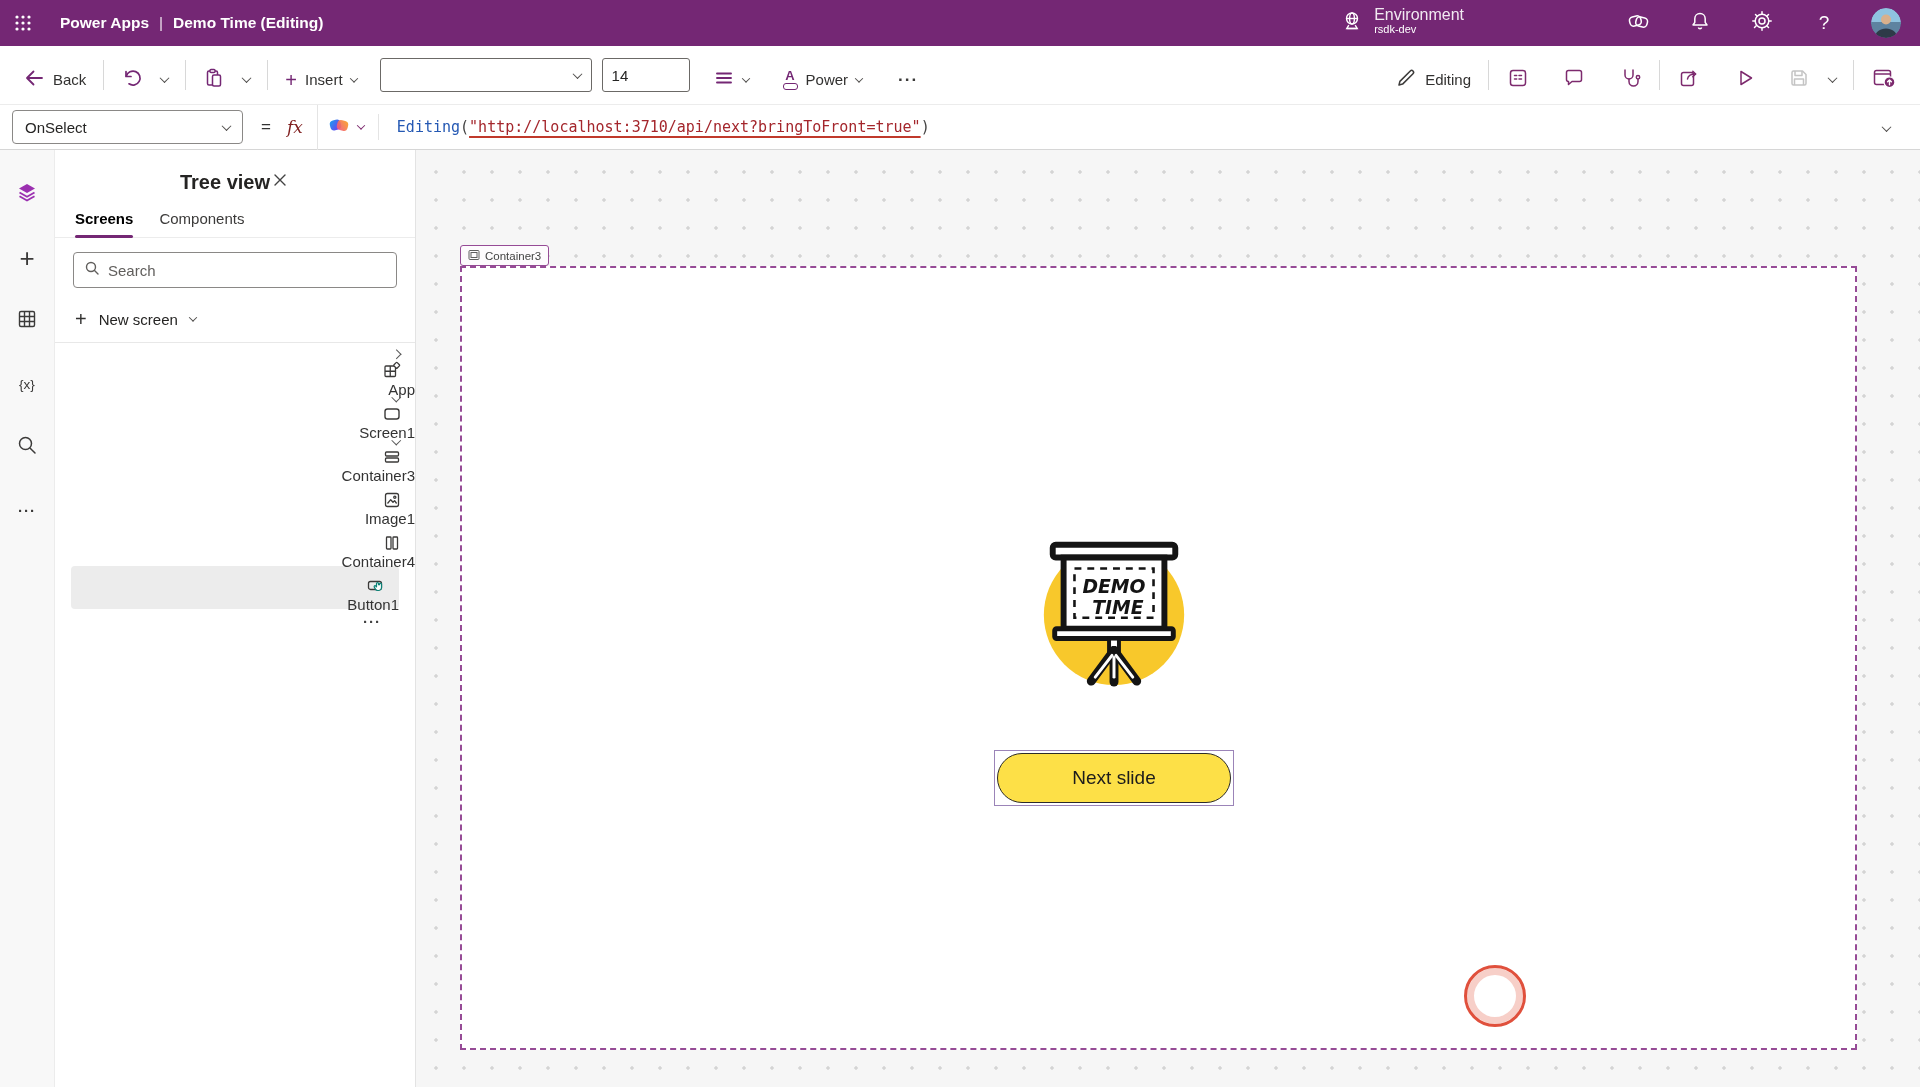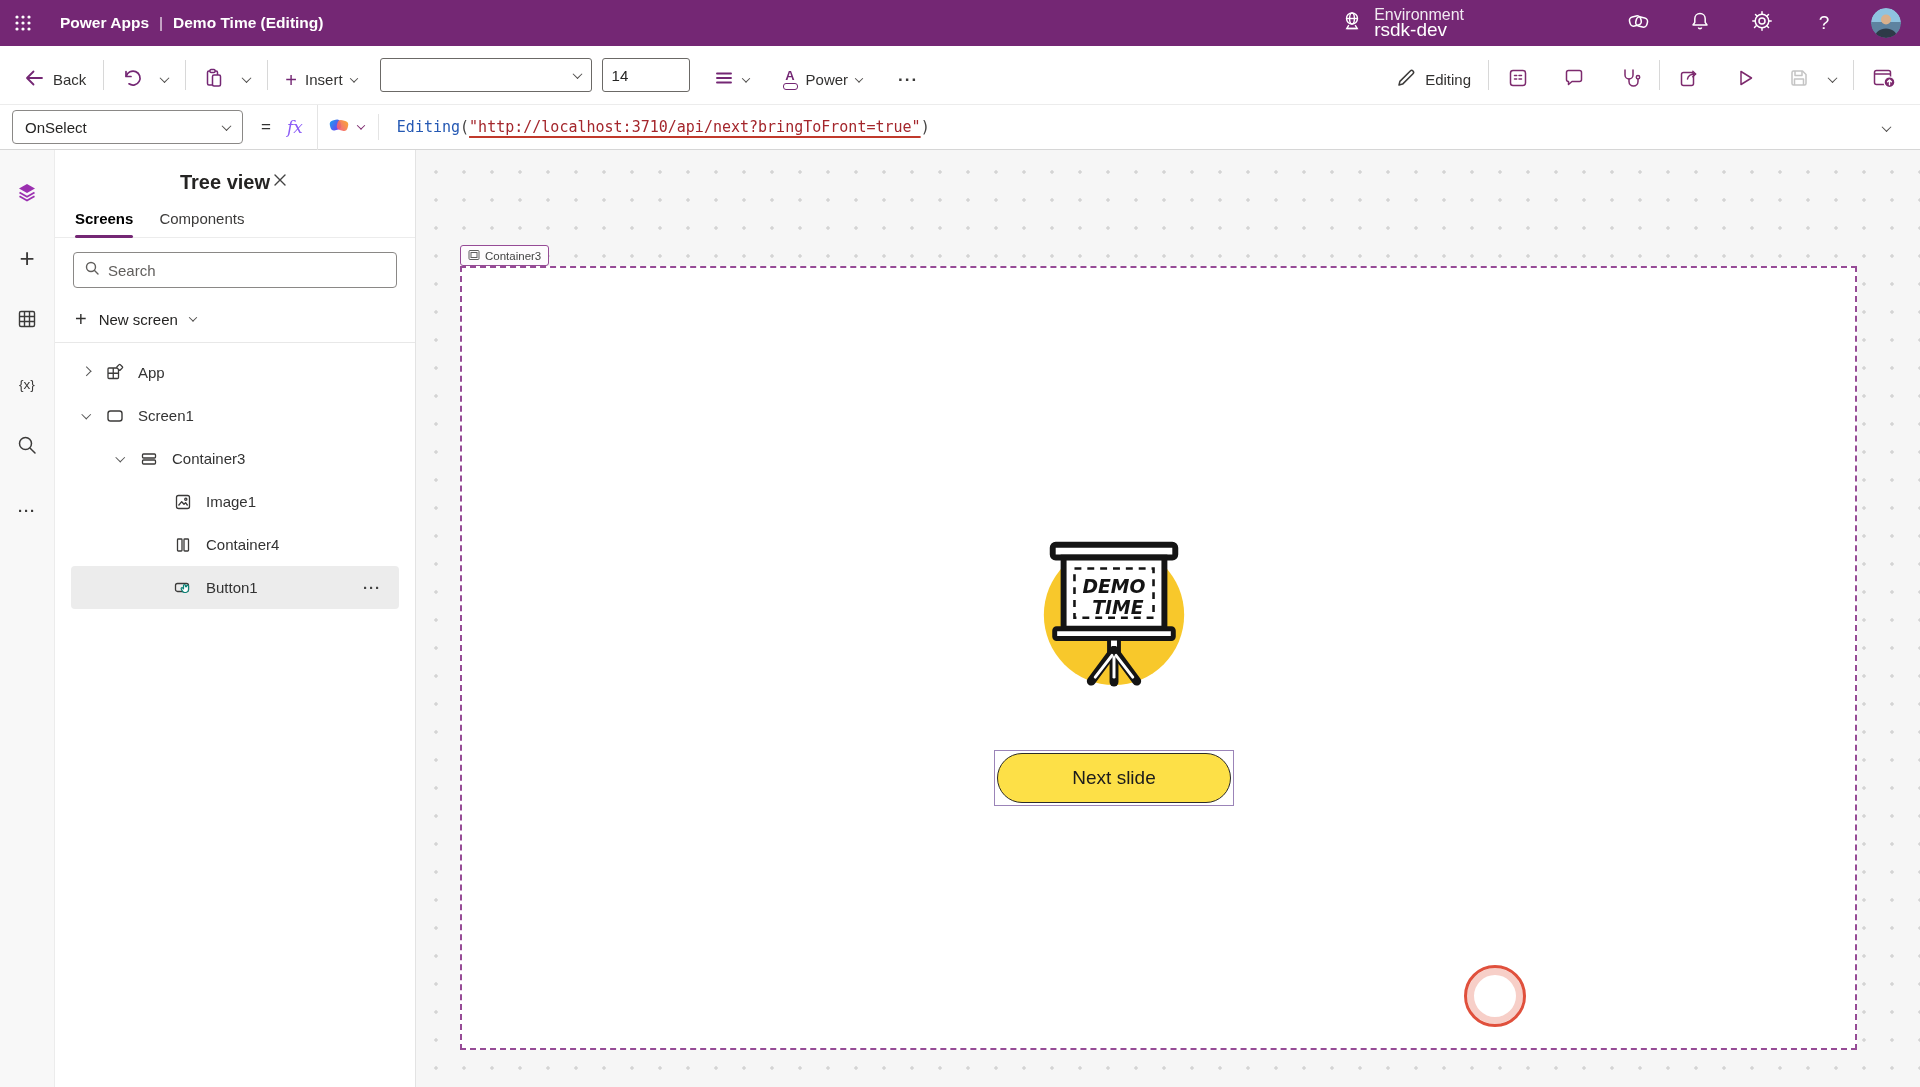--- a/index.html
+++ b/index.html
@@ -6,21 +6,21 @@
   html,body { width:1920px; height:1087px; overflow:hidden; font-family:"Liberation Sans", sans-serif; background:#fff; }
 
   
   .topbar { position:absolute; left:0; top:0; width:1920px; height:46px; background:#742774; display:flex; align-items:center; color:#fff; }
   .waffle { width:46px; height:46px; display:flex; align-items:center; justify-content:center; cursor:pointer; }
   .titlegrp { display:flex; align-items:center; gap:10px; font-size:15.5px; font-weight:600; margin-left:14px; }
   .tsep { font-weight:400; opacity:.85; }
   .topspacer { flex:1; }
   .envgrp { display:flex; align-items:center; gap:10px; margin-right:150px; cursor:pointer; }
   .envlabel { font-size:16px; opacity:.9; line-height:13px; }
-  .envname { font-size:19px; line-height:17px; }
+  .envname { font-size:11px; line-height:17px; }
   .topicons { display:flex; align-items:center; gap:14px; margin-right:10px; }
   .topicon { width:48px; height:46px; display:flex; align-items:center; justify-content:center; cursor:pointer; }
   .helpq { font-size:19px; font-weight:400; color:#fff; }
   .avatar { width:30px; height:30px; border-radius:50%; overflow:hidden; }
 
   
   .cmdbar { position:absolute; left:0; top:46px; width:1920px; height:59px; background:#fff; border-bottom:1px solid #ececec; display:flex; align-items:center; padding:0 14px; }
   .cbtn { display:flex; align-items:center; gap:8px; padding:6px 9px; border-radius:4px; cursor:pointer; color:#323130; font-size:15px;margin-top:9px; }
   .cdiv { width:1px; height:30px; background:#d8d8d8; margin:0 8px; }
   .chv { display:inline-block; width:7px; height:7px; border-right:1.6px solid #4f4d4b; border-bottom:1.6px solid #4f4d4b; transform:rotate(45deg) translate(-1px,-1px); }
@@ -31,21 +31,21 @@
   .colorA { display:flex; flex-direction:column; align-items:center; line-height:1; }
   .colorA span { color:#742774; font-size:13px; font-weight:700; }
   .colorA i { display:block; width:15px; height:7px; border:1.5px solid #742774; border-radius:3px; margin-top:1px; }
   .overflow3 { font-size:17px; letter-spacing:1px; color:#3b3a39; font-weight:700; }
   .cspacer { flex:1; }
 
   
   .fxbar { position:absolute; left:0; top:105px; width:1920px; height:45px; background:#fff; border-bottom:1px solid #d6d6d6; display:flex; align-items:center; padding:0 12px; }
   .propdd { width:231px; height:34px; border:1px solid #8a8886; border-radius:4px; display:flex; align-items:center; justify-content:space-between; padding:0 12px; font-size:15px; color:#252423; cursor:pointer; }
   .eqsign { font-size:17px; color:#333; margin:0 0 0 18px; }
-  .fxit { font-family:"DejaVu Serif", serif; font-style:italic; font-size:17px; color:#8b5cf6; margin:0 14px 0 16px; }
+  .fxit { font-family:"DejaVu Serif", serif; font-style:italic; font-size:17px; color:#7f1d1d; margin:0 14px 0 16px; }
   .fxfield { flex:1; height:45px; display:flex; align-items:center; border-left:1px solid #e4e4e4; padding-left:10px; }
   .cpwrap { display:flex; align-items:center; gap:8px; padding-right:14px; border-right:1px solid #e4e4e4; cursor:pointer; }
   .code { font-family:"DejaVu Sans Mono", monospace; font-size:15px; margin-left:18px; white-space:pre; }
   .code .fn { color:#2458b3; }
   .code .pn { color:#444; }
   .code .str { color:#a4262c; text-decoration:underline; text-decoration-color:#c0392b; text-underline-offset:4px; text-decoration-thickness:1.5px; }
   .fxchv { margin-left:auto; margin-right:18px; cursor:pointer; }
 
   
   .rail { position:absolute; left:0; top:150px; width:55px; bottom:0; background:#f8f8f8; border-right:1px solid #ececec; display:flex; flex-direction:column; align-items:center; padding-top:32px; gap:37px; }
@@ -61,21 +61,21 @@
   .tabs { display:flex; gap:26px; padding:16px 20px 0 20px; border-bottom:1px solid #ececec; }
   .tab { font-size:15px; color:#3b3a39; padding-bottom:10px; position:relative; cursor:pointer; }
   .tab.active { font-weight:700; color:#000000; }
   .tab.active::after { content:""; position:absolute; left:0; right:0; bottom:-1px; height:3px; background:#742774; border-radius:2px; }
   .searchwrap { margin:14px 18px 12px 18px; height:36px; border:1px solid #8a8886; border-radius:4px; display:flex; align-items:center; padding:0 10px; gap:8px; background:#fff; }
   .searchwrap input { border:0; outline:0; flex:1; font-size:15px; color:#333; font-family:"Liberation Sans",sans-serif; }
   .searchwrap input::placeholder { color:#605e5c; }
   .newscreen { display:flex; align-items:center; gap:12px; padding:9px 20px 13px 20px; border-bottom:1px solid #e8e8e8; cursor:pointer; font-size:15px; color:#252423; }
   .nsplus { font-size:20px; font-weight:300; color:#323130; line-height:1; }
   .tree { padding-top:8px; }
-  .trow { display:flex; align-items:center; height:43px; font-size:15px; color:#333; cursor:pointer; }
+  .trow { display:flex; align-items:flex-end; height:43px; font-size:15px; color:#333; cursor:pointer;flex-direction:column; }
   .trow .tchev { width:10px; height:10px; margin-right:12px; flex:0 0 auto; }
   .tchev i { display:block; width:6.5px; height:6.5px; border-right:1.5px solid #555; border-bottom:1.5px solid #555; }
   .tchev.down i { transform:rotate(45deg); }
   .tchev.right i { transform:rotate(-45deg); }
   .ticon { width:20px; height:20px; margin-right:13px; flex:0 0 auto; display:flex; align-items:center; justify-content:center; }
   .lvl0 { padding-left:28px; }
   .lvl1 { padding-left:62px; }
   .lvl2 { padding-left:96px; }
   .trow.selected { background:#ececec; border-radius:4px; margin:0 16px; padding-left:80px; }
   .tmore { margin-left:auto; padding-right:18px; color:#424242; font-size:15px; font-weight:700; letter-spacing:1px; }

